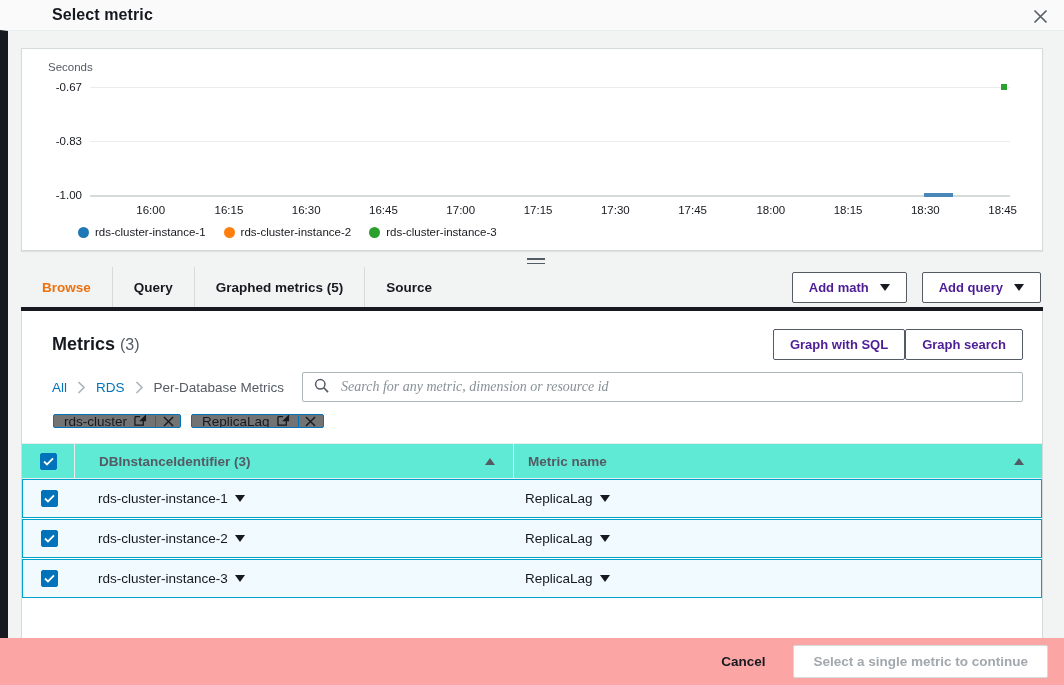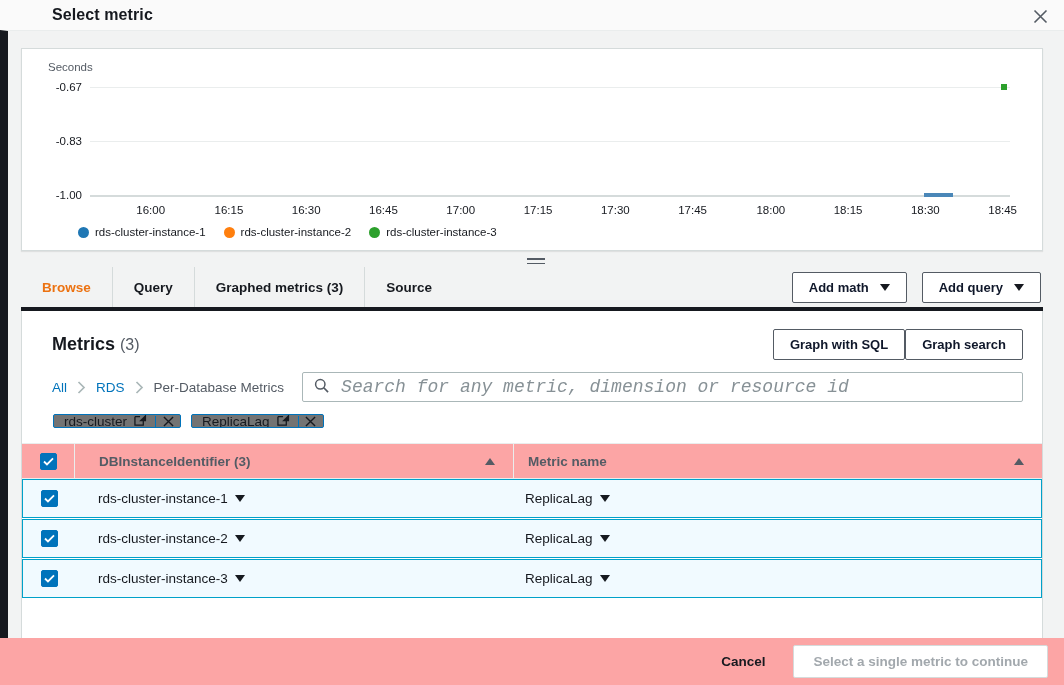--- a/index.html
+++ b/index.html
@@ -134,21 +134,21 @@
     height: 4px; background: #16191f;
   }
   .tabstrip-right {
     margin-left: auto; display: flex; align-items: center; gap: 15px;
     padding-right: 2px;
   }
   .btn {
     background: #ffffff; border: 1px solid #545b64;
     border-radius: 2px;
     font-family: "Liberation Sans", sans-serif;
-    font-size: 13px; font-weight: bold; color: #0f172a;
+    font-size: 13px; font-weight: bold; color: #4c1d95;
     padding: 0 16px; height: 31px;
     display: inline-flex; align-items: center; justify-content: center;
     gap: 11px; cursor: pointer; white-space: nowrap;
   }
   .caret-down {
     width: 0; height: 0;
     border-left: 5px solid transparent; border-right: 5px solid transparent;
     border-top: 7px solid #16191f; display: inline-block;
   }
 
@@ -183,22 +183,22 @@
     margin: 0 10px; color: #aab7b8; display: inline-flex; align-items: center;
   }
   .search-box {
     margin-left: 18px; flex: 1 1 auto;
     height: 30px; background: #ffffff;
     border: 1px solid #aab7b8; border-radius: 2px;
     display: flex; align-items: center; gap: 10px; padding: 0 11px;
   }
   .search-box input {
     border: none; outline: none; flex: 1 1 auto;
-    font-family: Liberation Mono, monospace;
-    font-size: 18px; font-style: italic; color: #0f172a;
+    font-family: Liberation Serif, serif;
+    font-size: 14px; font-style: italic; color: #0f172a;
     background: transparent;
   }
   .search-box input::placeholder { color: #879196; font-style: italic; opacity: 1; }
 
   .chips-row { display: flex; gap: 10px; padding: 12px 19px 0 31px; }
   .chip {
     display: flex; align-items: center;
     border: 1px solid #0073bb; border-radius: 2px;
     height: 14px; background: #737373; overflow: hidden;
   }
@@ -213,21 +213,21 @@
     cursor: pointer; color: #16191f;
   }
 
   
   .tbl { margin-top: 15px; }
   .tbl-head {
     display: flex; align-items: center;
     height: 36px;
     border-top: 1px solid #eaeded;
     border-bottom: 1px solid #eaeded;
-    background: #fca5a5;
+    background: #5eead4;
   }
   .cb-cell {
     width: 52px; display: flex; align-items: center; justify-content: center;
     flex: 0 0 52px;
   }
   .cb {
     width: 17px; height: 17px; border-radius: 2px;
     background: #0073bb; border: 1px solid #0073bb;
     display: flex; align-items: center; justify-content: center;
     cursor: pointer;
@@ -358,21 +358,21 @@
 
     <div class="tabstrip">
       <div class="tabs">
         <div class="tab active">
           <span>Browse</span>
         </div>
         <div class="tab">
           <span>Query</span>
         </div>
         <div class="tab">
-          <span>Graphed metrics (3)</span>
+          <span>Graphed metrics (5)</span>
         </div>
         <div class="tab">
           <span>Source</span>
         </div>
       </div>
       <div class="tabstrip-right">
         <button class="btn">
           <span>Add math</span>
           <span class="caret-down"></span>
         </button>

